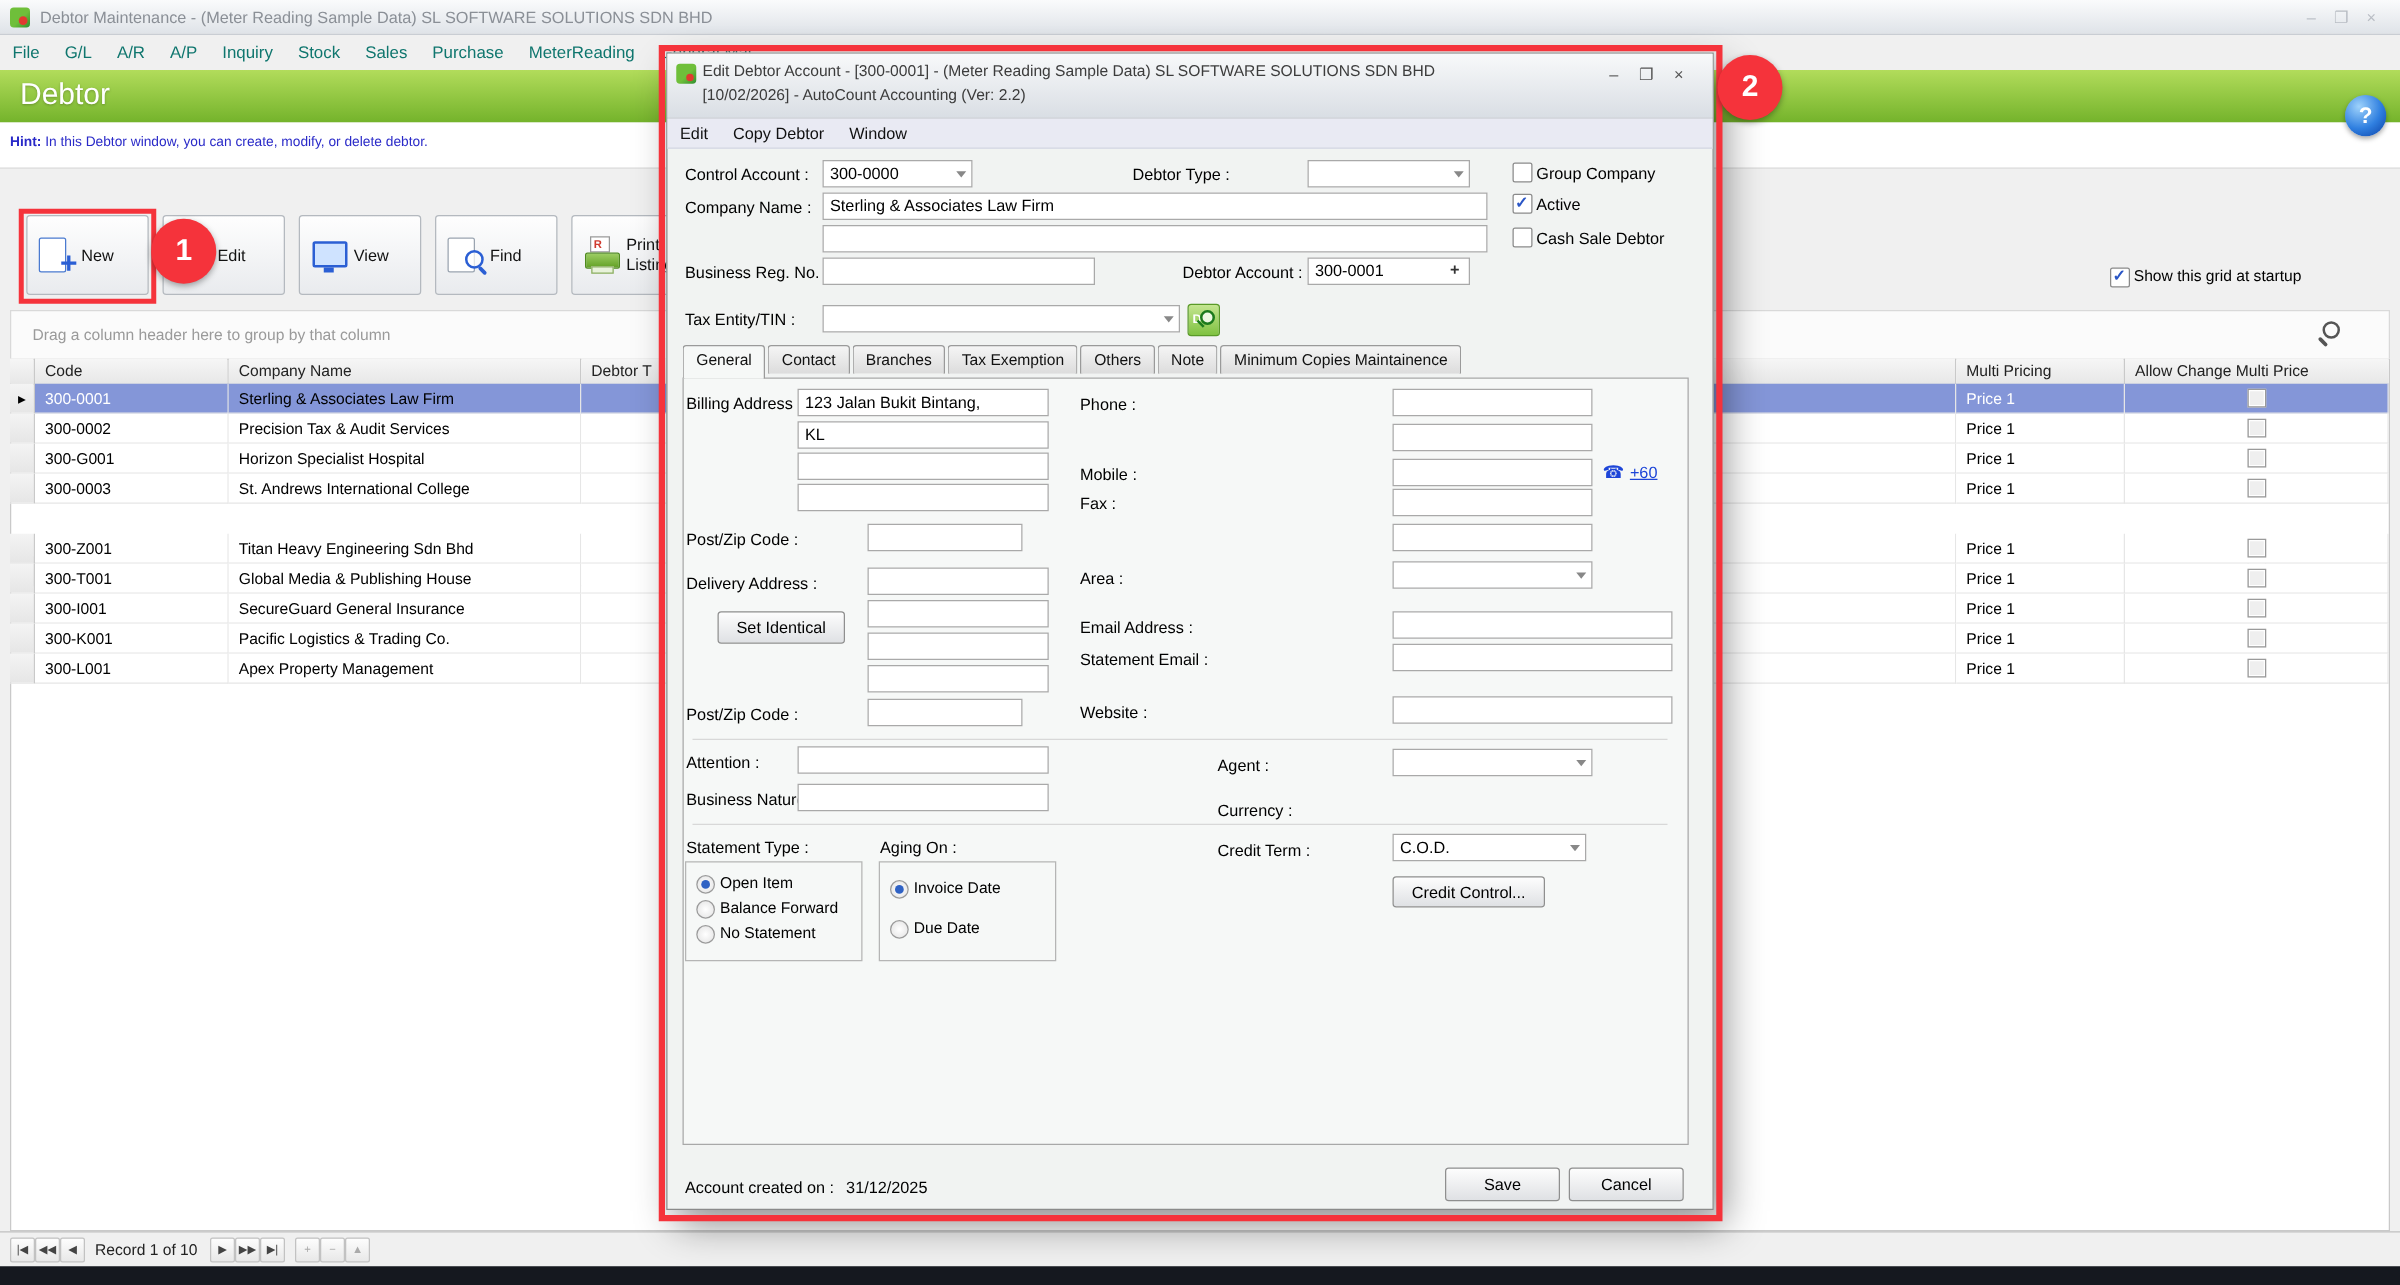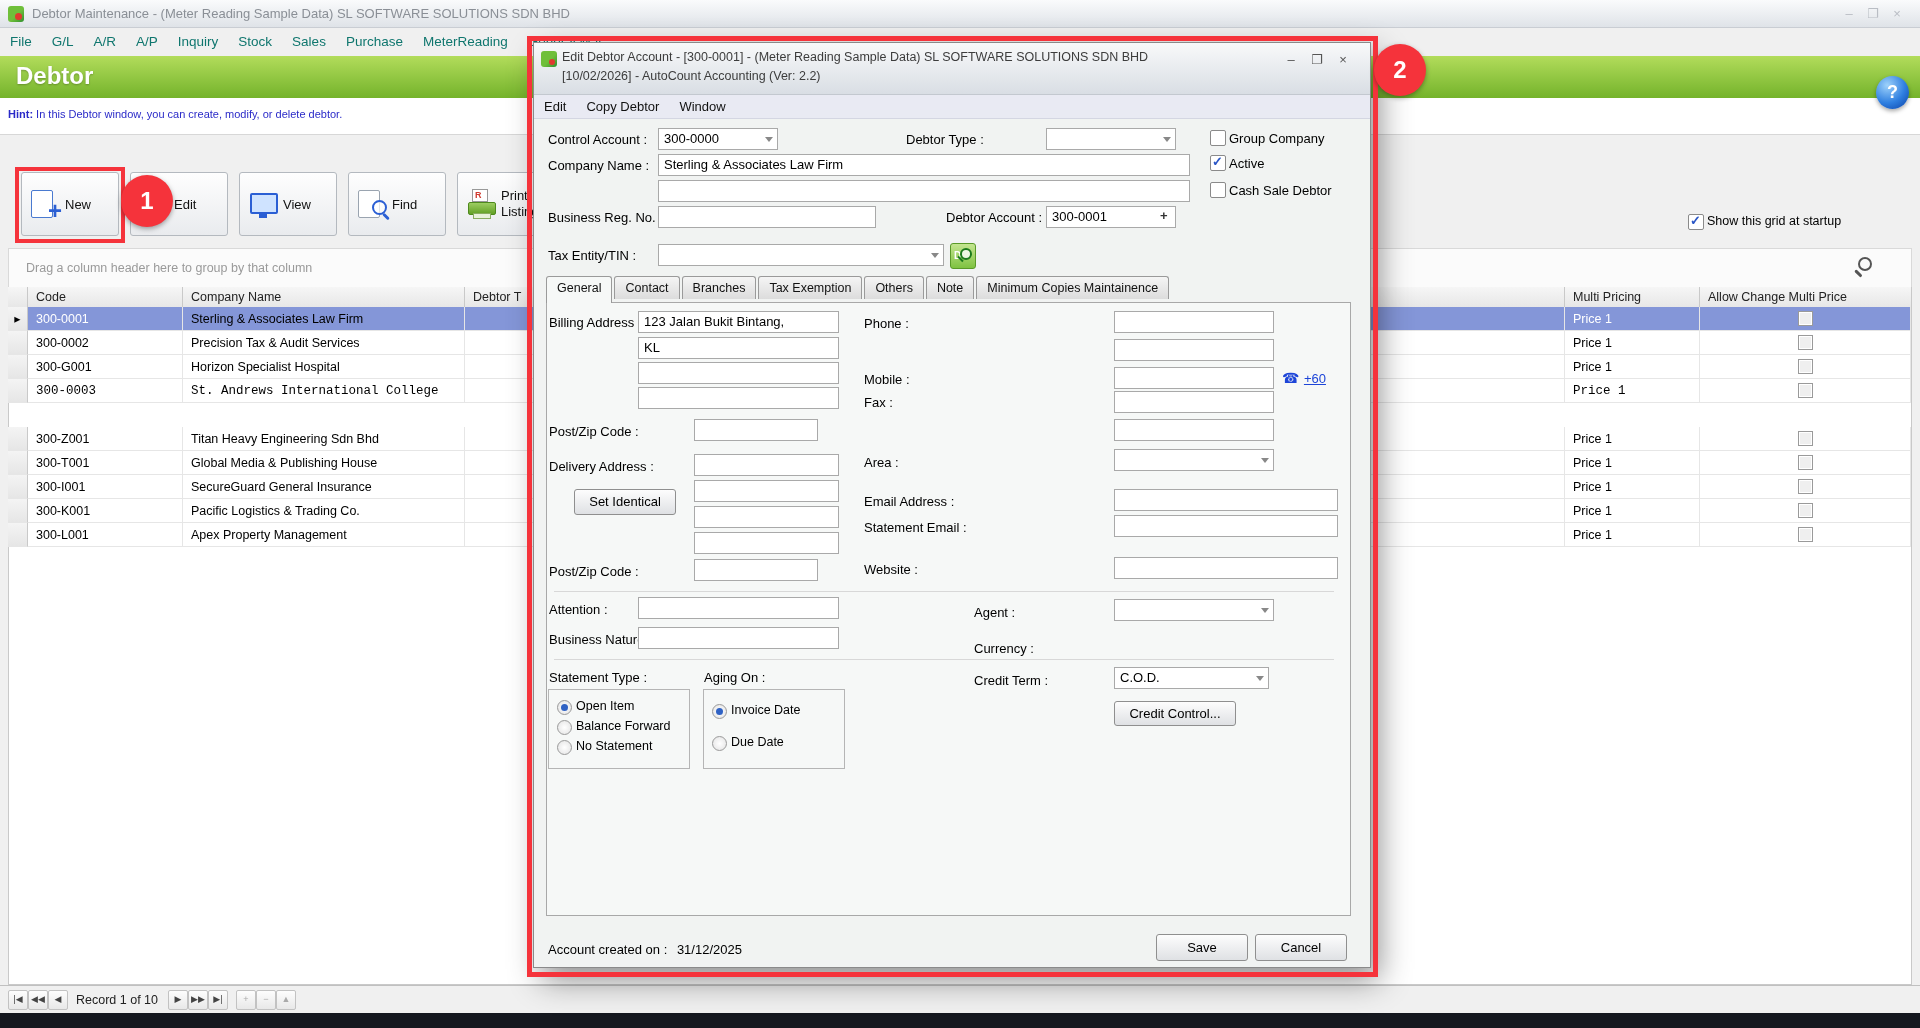--- a/index.html
+++ b/index.html
@@ -9,21 +9,21 @@
   .lbl{position:absolute;font-size:13px;color:#000;white-space:nowrap;box-sizing:border-box;}
   
   .titlebar{left:0;top:0;width:1920px;height:28px;background:linear-gradient(#fafbfc,#dfe3e8);border-bottom:1px solid #c9cdd3;}
   .app-icon{left:8px;top:6px;width:16px;height:16px;border-radius:3px;background:linear-gradient(135deg,#6fbf3a 55%,#2f8f2f);}
   .app-icon::after{content:"";position:absolute;right:2px;bottom:2px;width:7px;height:7px;border-radius:50%;background:#e03a2f;}
   .main-title{left:32px;top:6px;font-size:13px;color:#8a8f96;}
   .winbtn{width:22px;height:15px;color:#b9bdc4;font-size:13px;text-align:center;line-height:13px;}
   .menubar{left:0;top:28px;width:1920px;height:28px;background:#f0f0f0;}
   .menubar .mi{display:inline-block;padding:0 10px;line-height:28px;font-size:13.5px;color:#0f766e;}
   .greenbar{left:0;top:56px;width:1920px;height:42px;background:linear-gradient(#b2dc5b,#74b32b);}
-  .page-title{left:16px;top:62px;font-size:24px;font-weight:bold;color:#fff;text-shadow:0 1px 2px rgba(0,0,0,.25);}
+  .page-title{left:16px;top:62px;font-size:24px;font-weight:normal;color:#fff;text-shadow:0 1px 2px rgba(0,0,0,.25);}
   .hintbar{left:0;top:98px;width:1920px;height:37px;background:#fff;border-bottom:1px solid #d7d7d7;}
   .hint-text{left:8px;top:10px;font-size:11px;color:#2a2ac8;}
   
   .tbtn{position:absolute;top:172px;width:98px;height:64px;border:1px solid #b4b9bf;border-radius:3px;
         background:linear-gradient(#fefefe,#e9ebee);display:flex;align-items:center;box-sizing:border-box;}
   .tbtn .tlabel{font-size:13px;color:#111;}
   .tico{width:30px;height:30px;position:relative;flex:none;margin:0 5px 0 8px;}
   .sheet{position:absolute;left:1px;top:1px;width:20px;height:26px;background:#fff;border:1px solid #9aa4b0;border-radius:2px;}
   .ico-new .sheet{border-color:#4a7ad0;}
   .ico-new .plus{position:absolute;right:-2px;bottom:-4px;font-size:24px;font-weight:bold;color:#2b5fd4;line-height:24px;}
@@ -210,21 +210,21 @@
   <div class="grow" style="top:355px;">
     <div class="gcell c-ind"></div>
     <div class="gcell c-code">300-G001</div>
     <div class="gcell c-name">Horizon Specialist Hospital</div>
     <div class="gcell c-dt"></div>
     <div class="gcell c-mp">Price 1</div>
     <div class="gcell c-ac">
         <span class="minicb"></span>
       </div>
   </div>
-  <div class="grow" style="top:379px;font-family:Liberation Mono, monospace;">
+  <div class="grow" style="top:379px;">
     <div class="gcell c-ind"></div>
     <div class="gcell c-code">300-0003</div>
     <div class="gcell c-name">St. Andrews International College</div>
     <div class="gcell c-dt"></div>
     <div class="gcell c-mp">Price 1</div>
     <div class="gcell c-ac">
         <span class="minicb"></span>
       </div>
   </div>
   <div class="grow" style="top:403px;margin-top:42px;">

